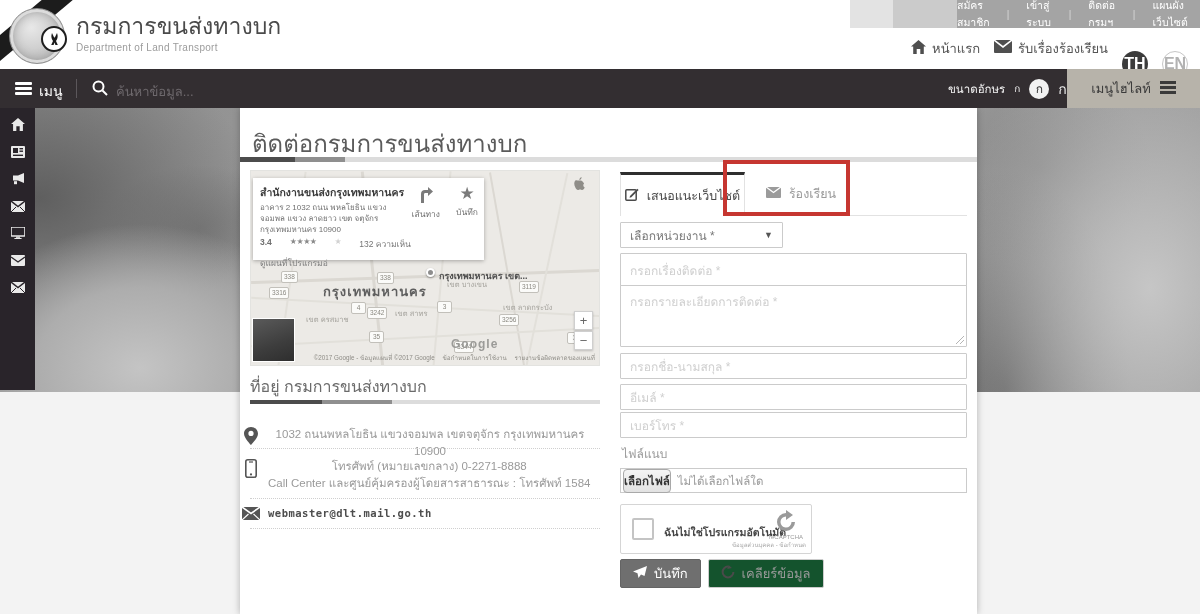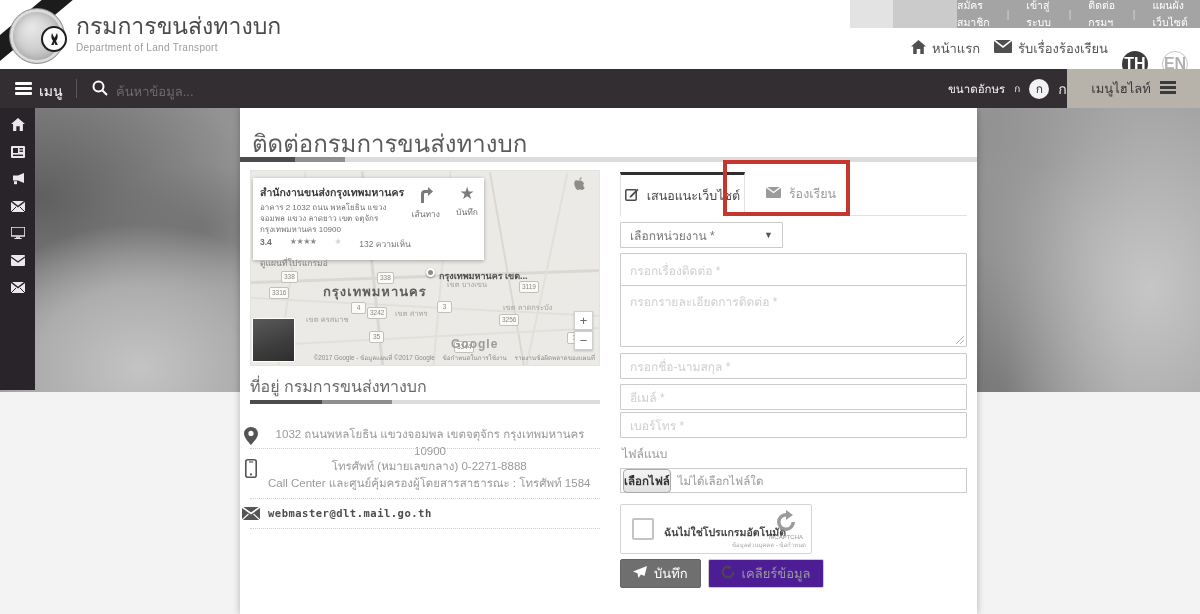--- a/index.html
+++ b/index.html
@@ -127,21 +127,21 @@
 
   .captcha{position:absolute;left:380px;top:396px;width:192px;height:50px;background:#fff;border:1px solid #d5d5d5;border-radius:2px;}
   .cap-check{position:absolute;left:11px;top:13px;width:22px;height:22px;background:#fff;border:2px solid #c4c4c4;border-radius:2px;cursor:pointer;}
   .cap-label{position:absolute;left:43px;top:19px;font-size:10.5px;color:#444;font-weight:bold;white-space:nowrap;}
   .cap-logo{position:absolute;right:13px;top:5px;}
   .cap-brand{position:absolute;right:8px;top:29px;font-size:6px;color:#9a9a9a;}
   .cap-links{position:absolute;right:5px;bottom:3px;font-size:6px;color:#a5a5a5;}
 
   .btn-row{position:absolute;left:380px;top:451px;display:flex;gap:7px;}
   .btn-save{height:29px;padding:0 12px;background:#6f6f6f;color:#fff;font-size:13px;display:flex;align-items:center;gap:7px;border:1px solid #646464;border-radius:2px;cursor:pointer;}
-  .btn-clear{height:29px;padding:0 12px;background:#4c1d95;color:#999;font-size:13px;display:flex;align-items:center;gap:7px;border:1px solid #ccc;border-radius:2px;cursor:pointer;justify-content:flex-end;}
+  .btn-clear{height:29px;padding:0 12px;background:#14532d;color:#999;font-size:13px;display:flex;align-items:center;gap:7px;border:1px solid #ccc;border-radius:2px;cursor:pointer;justify-content:flex-end;}
 </style>
 </head>
 <body>
 
 <div class="page">
 
   <div class="photo-band"></div>
 
   <div class="header">
     <div class="corner-ribbon"></div>

